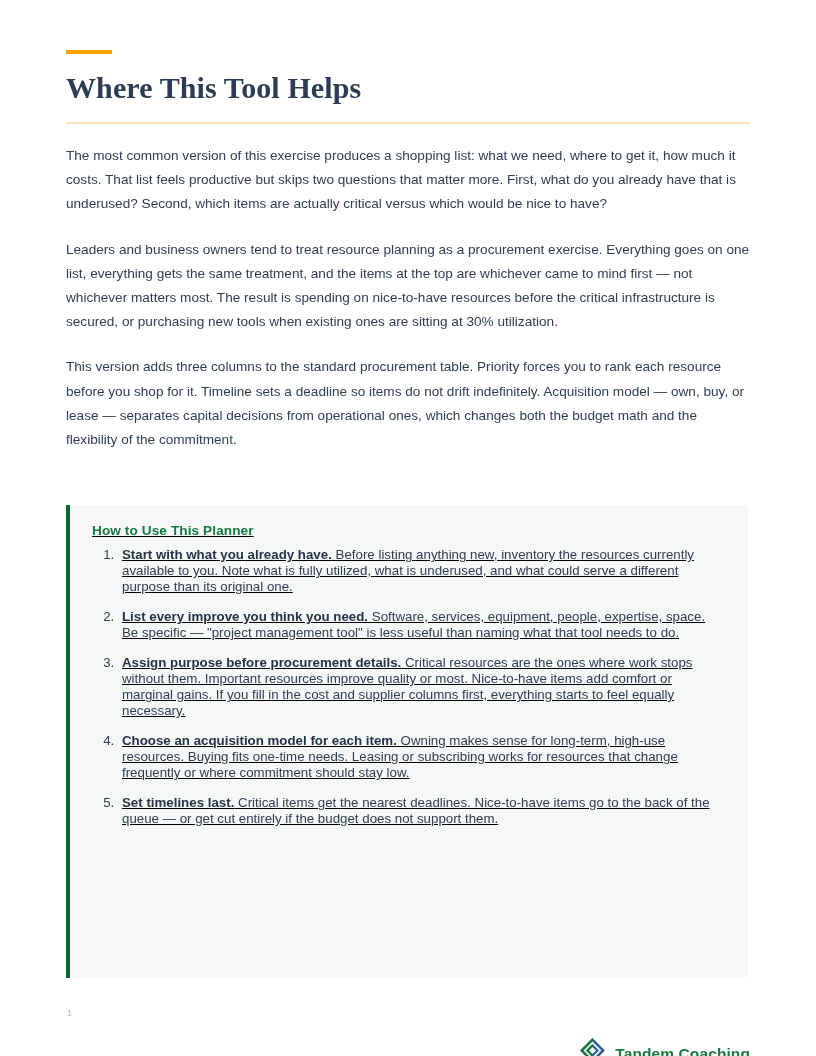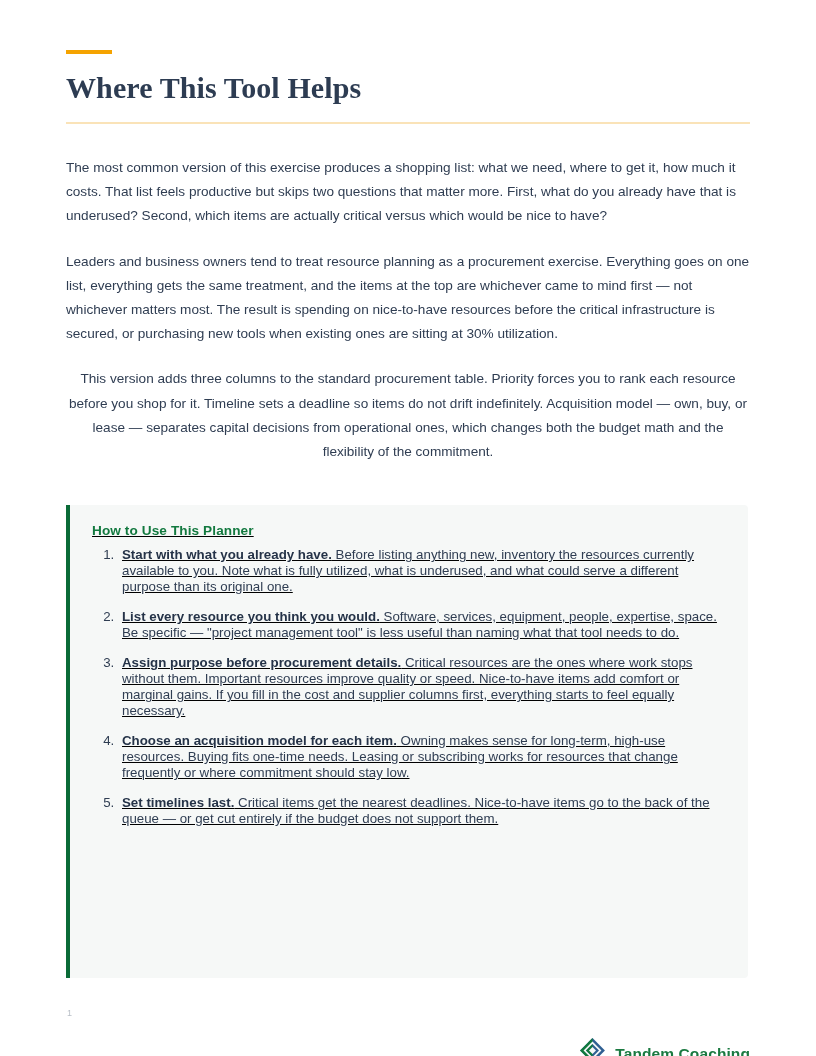--- a/index.html
+++ b/index.html
@@ -56,24 +56,24 @@
   .content {
     position: absolute;
     left: 66px;
     top: 140px;
     width: 684px;
   }
   .para {
     font-size: 13.6px;
     line-height: 24.2px;
     color: #2f3d52;
-    margin: 16px 0 21px 0;
+    margin: 4px 0 21px 0;
     text-align: left;
   }
-  .para:last-child { margin-bottom: 0; text-align: center; }
+  .para:last-child { margin-bottom: 0; }
 
   
   .callout {
     position: absolute;
     left: 66px;
     top: 505px;
     width: 682px;
     height: 473px;
     box-sizing: border-box;
     background: #f6f8f7;
@@ -165,24 +165,24 @@
   </div>
 
   <div class="callout">
     <div class="callout-inner">
       <div class="callout-title">How to Use This Planner</div>
       <ol class="steps">
         <li>
           <span class="step-lead">Start with what you already have.</span><span> Before listing anything new, inventory the resources currently available to you. Note what is fully utilized, what is underused, and what could serve a different purpose than its original one.</span>
         </li>
         <li>
-          <span class="step-lead">List every resource you think you would.</span><span> Software, services, equipment, people, expertise, space. Be specific — "project management tool" is less useful than naming what that tool needs to do.</span>
-        </li>
-        <li>
-          <span class="step-lead">Assign purpose before procurement details.</span><span> Critical resources are the ones where work stops without them. Important resources improve quality or speed. Nice-to-have items add comfort or marginal gains. If you fill in the cost and supplier columns first, everything starts to feel equally necessary.</span>
+          <span class="step-lead">List every improve you think you need.</span><span> Software, services, equipment, people, expertise, space. Be specific — "project management tool" is less useful than naming what that tool needs to do.</span>
+        </li>
+        <li>
+          <span class="step-lead">Assign purpose before procurement details.</span><span> Critical resources are the ones where work stops without them. Important resources improve quality or most. Nice-to-have items add comfort or marginal gains. If you fill in the cost and supplier columns first, everything starts to feel equally necessary.</span>
         </li>
         <li>
           <span class="step-lead">Choose an acquisition model for each item.</span><span> Owning makes sense for long-term, high-use resources. Buying fits one-time needs. Leasing or subscribing works for resources that change frequently or where commitment should stay low.</span>
         </li>
         <li>
           <span class="step-lead">Set timelines last.</span><span> Critical items get the nearest deadlines. Nice-to-have items go to the back of the queue — or get cut entirely if the budget does not support them.</span>
         </li>
       </ol>
     </div>
   </div>

